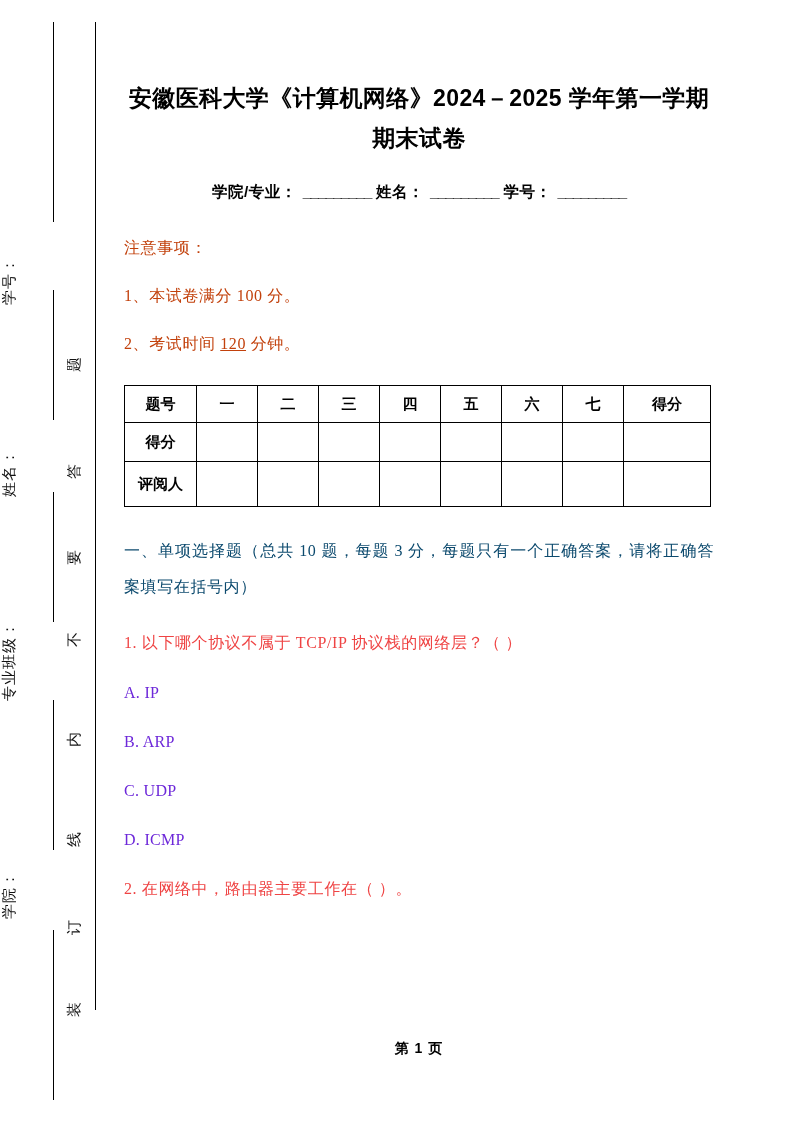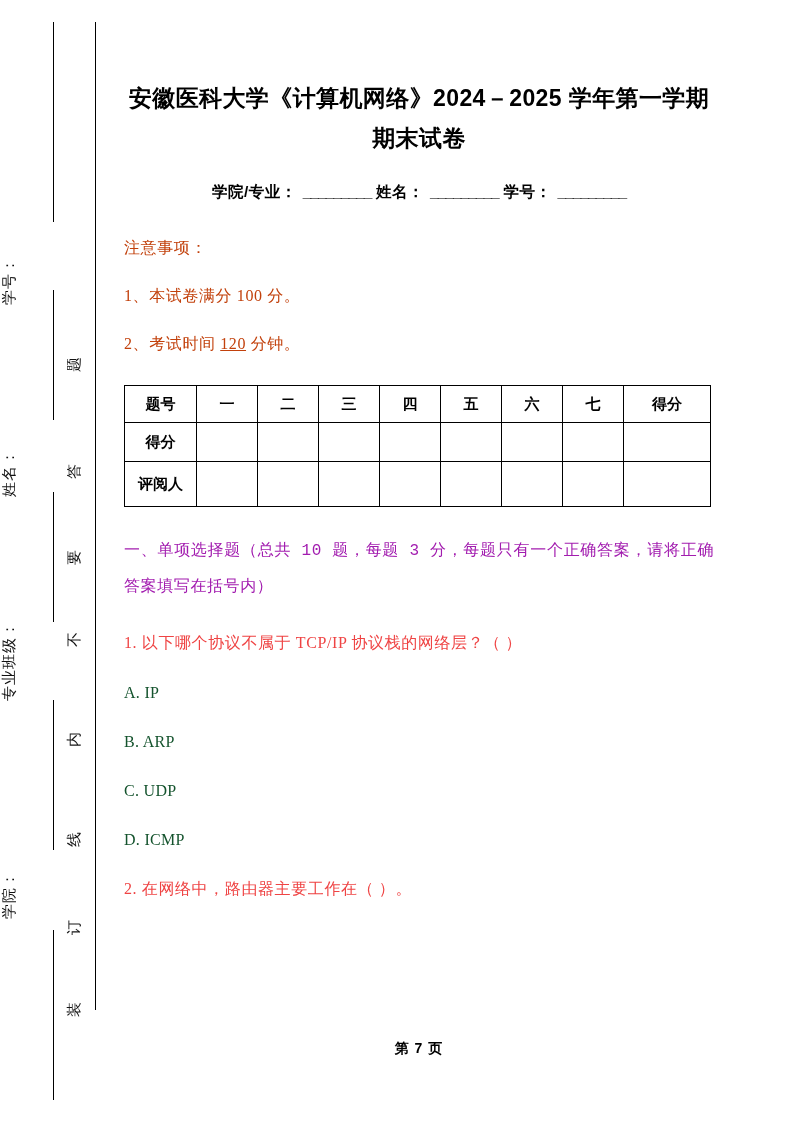--- a/index.html
+++ b/index.html
@@ -141,36 +141,35 @@
   #score-table col.c-num   { width: 61px; }
   #score-table col.c-total { width: 87px; }
 
   
   .section-heading {
     margin-top: 26px;
     font-size: 16px;
     line-height: 36px;
     letter-spacing: 0.6px;
     text-align: justify;
-    color: #a21caf;
-    font-family: Liberation Mono, monospace;
+    color: #0c4a6e;
   }
   .question {
     margin-top: 26px;
     font-size: 16px;
     line-height: 24px;
     letter-spacing: 0.6px;
     color: #ef4444;
   }
   .option {
     margin-top: 27px;
     font-size: 16px;
     line-height: 22px;
     letter-spacing: 0.3px;
-    color: #14532d;
+    color: #6d28d9;
   }
 
   #page-footer {
     position: absolute;
     left: 0;
     top: 1040px;
     width: 590px;
     text-align: center;
     font-family: "Liberation Sans", "DejaVu Sans", sans-serif;
     font-weight: bold;
@@ -280,14 +279,14 @@
 
   <div class="question">1. 以下哪个协议不属于 TCP/IP 协议栈的网络层？（  ）</div>
 
   <div class="option">A. IP</div>
   <div class="option">B. ARP</div>
   <div class="option">C. UDP</div>
   <div class="option">D. ICMP</div>
 
   <div class="question">2. 在网络中，路由器主要工作在（  ）。</div>
 
-  <div id="page-footer">第 7 页</div>
+  <div id="page-footer">第 1 页</div>
 </div>
 
 </body></html>

